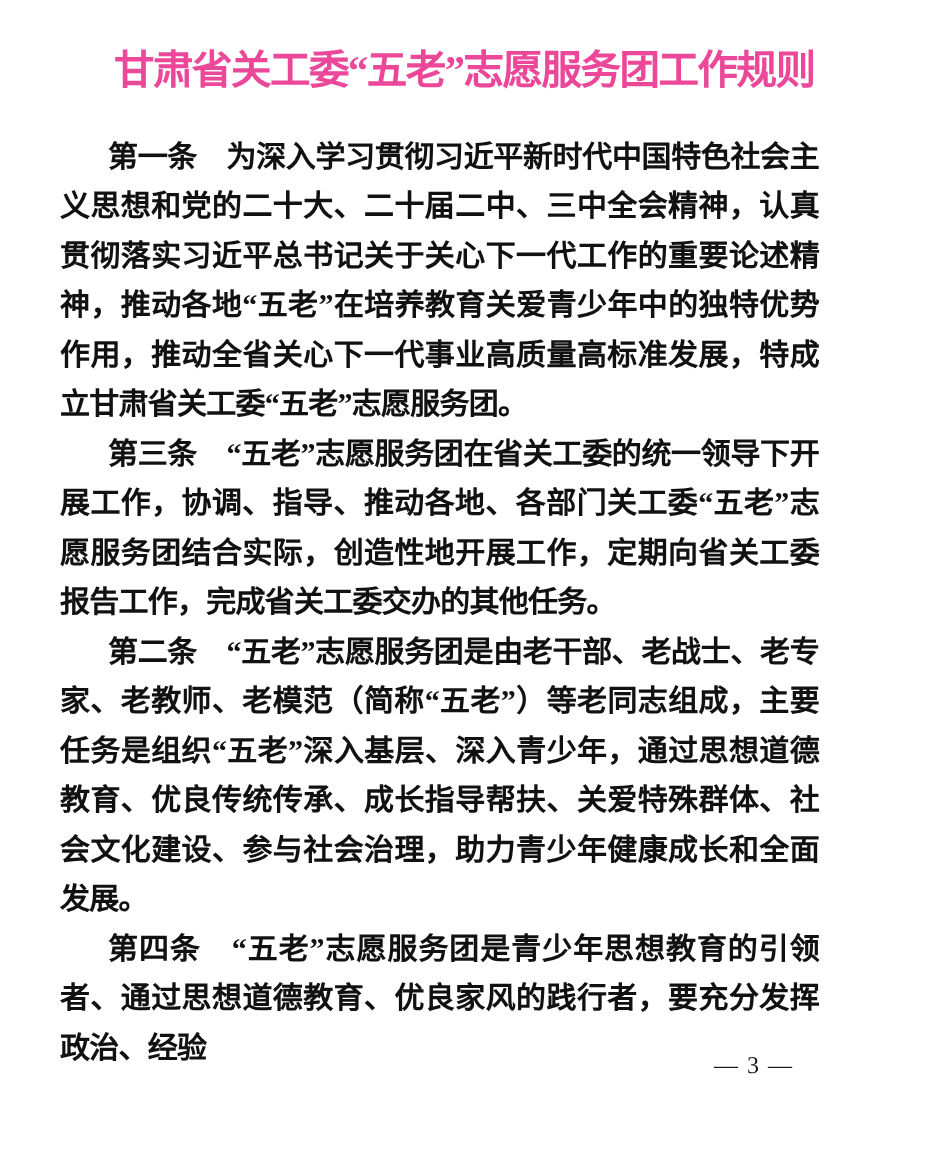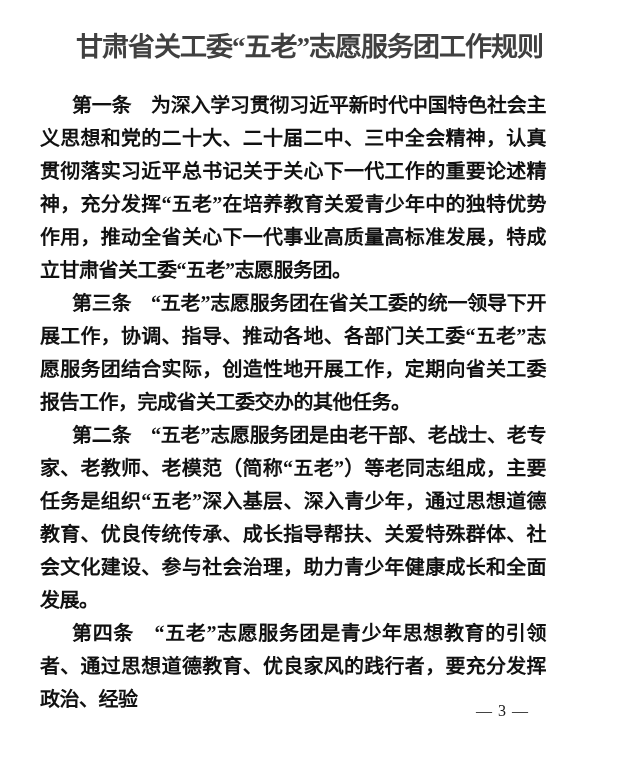--- a/index.html
+++ b/index.html
@@ -18,21 +18,21 @@
     box-sizing: border-box;
   }
   .doc-title {
     margin: 0;
     padding-top: 31px;
     text-align: center;
     font-size: 27px;
     font-weight: 700;
     letter-spacing: -1px;
     line-height: 32px;
-    color: #404040;
+    color: #ec4899;
   }
   .chapter-heading {
     margin: 0;
     margin-top: 26px;
     text-align: center;
     font-size: 21px;
     font-weight: 700;
     line-height: 22px;
     color: #0d0d0d;
   }
@@ -68,21 +68,21 @@
 </style>
 </head>
 <body>
 
 <div class="page">
 
   <h1 class="doc-title">甘肃省关工委“五老”志愿服务团工作规则</h1>
 
 
   <div class="body-text">
-    <p class="para">第一条　为深入学习贯彻习近平新时代中国特色社会主义思想和党的二十大、二十届二中、三中全会精神，认真贯彻落实习近平总书记关于关心下一代工作的重要论述精神，充分发挥“五老”在培养教育关爱青少年中的独特优势作用，推动全省关心下一代事业高质量高标准发展，特成立甘肃省关工委“五老”志愿服务团。</p>
+    <p class="para">第一条　为深入学习贯彻习近平新时代中国特色社会主义思想和党的二十大、二十届二中、三中全会精神，认真贯彻落实习近平总书记关于关心下一代工作的重要论述精神，推动各地“五老”在培养教育关爱青少年中的独特优势作用，推动全省关心下一代事业高质量高标准发展，特成立甘肃省关工委“五老”志愿服务团。</p>
     <p class="para">第三条　“五老”志愿服务团在省关工委的统一领导下开展工作，协调、指导、推动各地、各部门关工委“五老”志愿服务团结合实际，创造性地开展工作，定期向省关工委报告工作，完成省关工委交办的其他任务。</p>
     <p class="para">第二条　“五老”志愿服务团是由老干部、老战士、老专家、老教师、老模范（简称“五老”）等老同志组成，主要任务是组织“五老”深入基层、深入青少年，通过思想道德教育、优良传统传承、成长指导帮扶、关爱特殊群体、社会文化建设、参与社会治理，助力青少年健康成长和全面发展。</p>
     <p class="para">第四条　“五老”志愿服务团是青少年思想教育的引领者、通过思想道德教育、优良家风的践行者，要充分发挥政治、经验</p>
   </div>
 
   <div class="page-footer">— 3 —</div>
 
 </div>
 
 </body></html>

